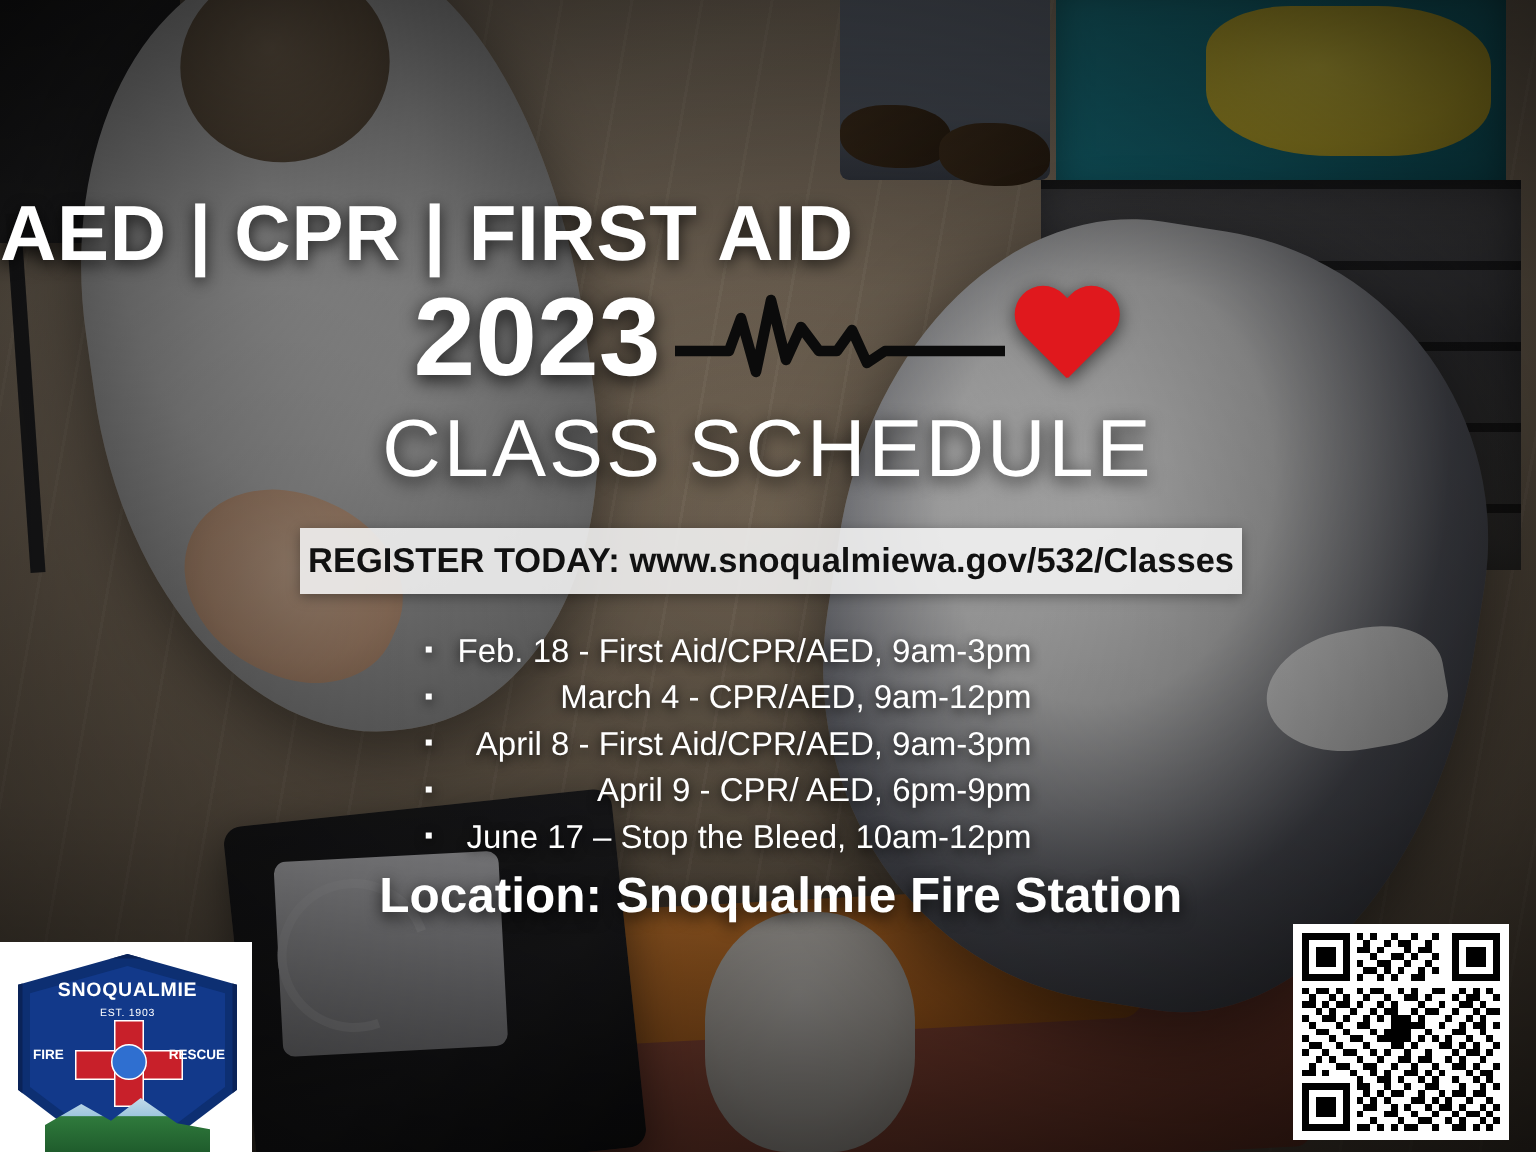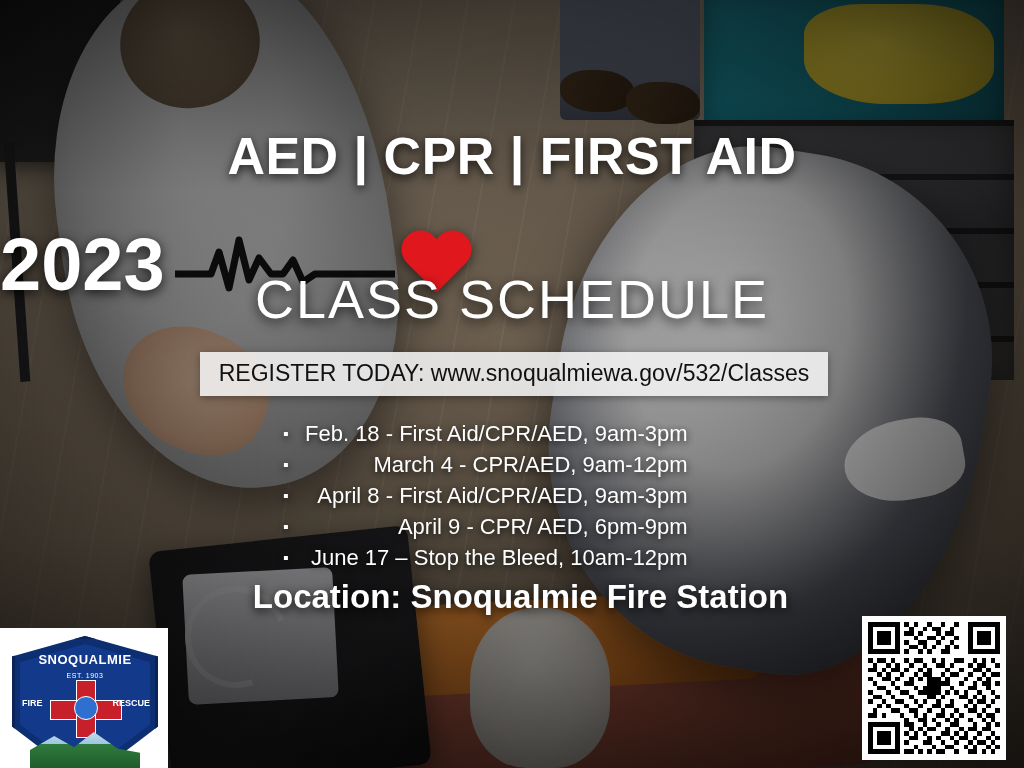--- a/index.html
+++ b/index.html
@@ -201,34 +201,34 @@
   
   .content {
     position: absolute;
     inset: 0;
     color: #fff;
   }
   .title-line1 {
     position: absolute;
     top: 126px;
     left: 0; right: 0;
-    text-align: center;
+    text-align: left;
     font-size: 52px;
     font-weight: bold;
     letter-spacing: 0.5px;
     text-shadow: 0 3px 10px rgba(0,0,0,.75);
   }
   .year-row {
     position: absolute;
     top: 188px;
     left: 0; right: 0;
     display: flex;
     align-items: center;
+    justify-content: center;
     gap: 10px;
-    margin-top: 40px;
   }
   .year {
     font-size: 74px;
     font-weight: bold;
     line-height: 1;
     text-shadow: 0 3px 12px rgba(0,0,0,.8);
   }
   .ekg {
     display: block;
   }
@@ -270,21 +270,21 @@
   }
   .register-bar {
     position: absolute;
     top: 352px;
     left: 200px;
     width: 628px;
     background: rgba(244,244,244,.88);
     color: #111;
     text-align: center;
     font-size: 23px;
-    font-weight: normal;
+    font-weight: bold;
     padding: 8px 0 9px;
     box-shadow: 0 2px 8px rgba(0,0,0,.35);
   }
   .class-list {
     position: absolute;
     top: 418px;
     left: 283px;
     list-style: none;
     margin: 0;
     padding: 0;

